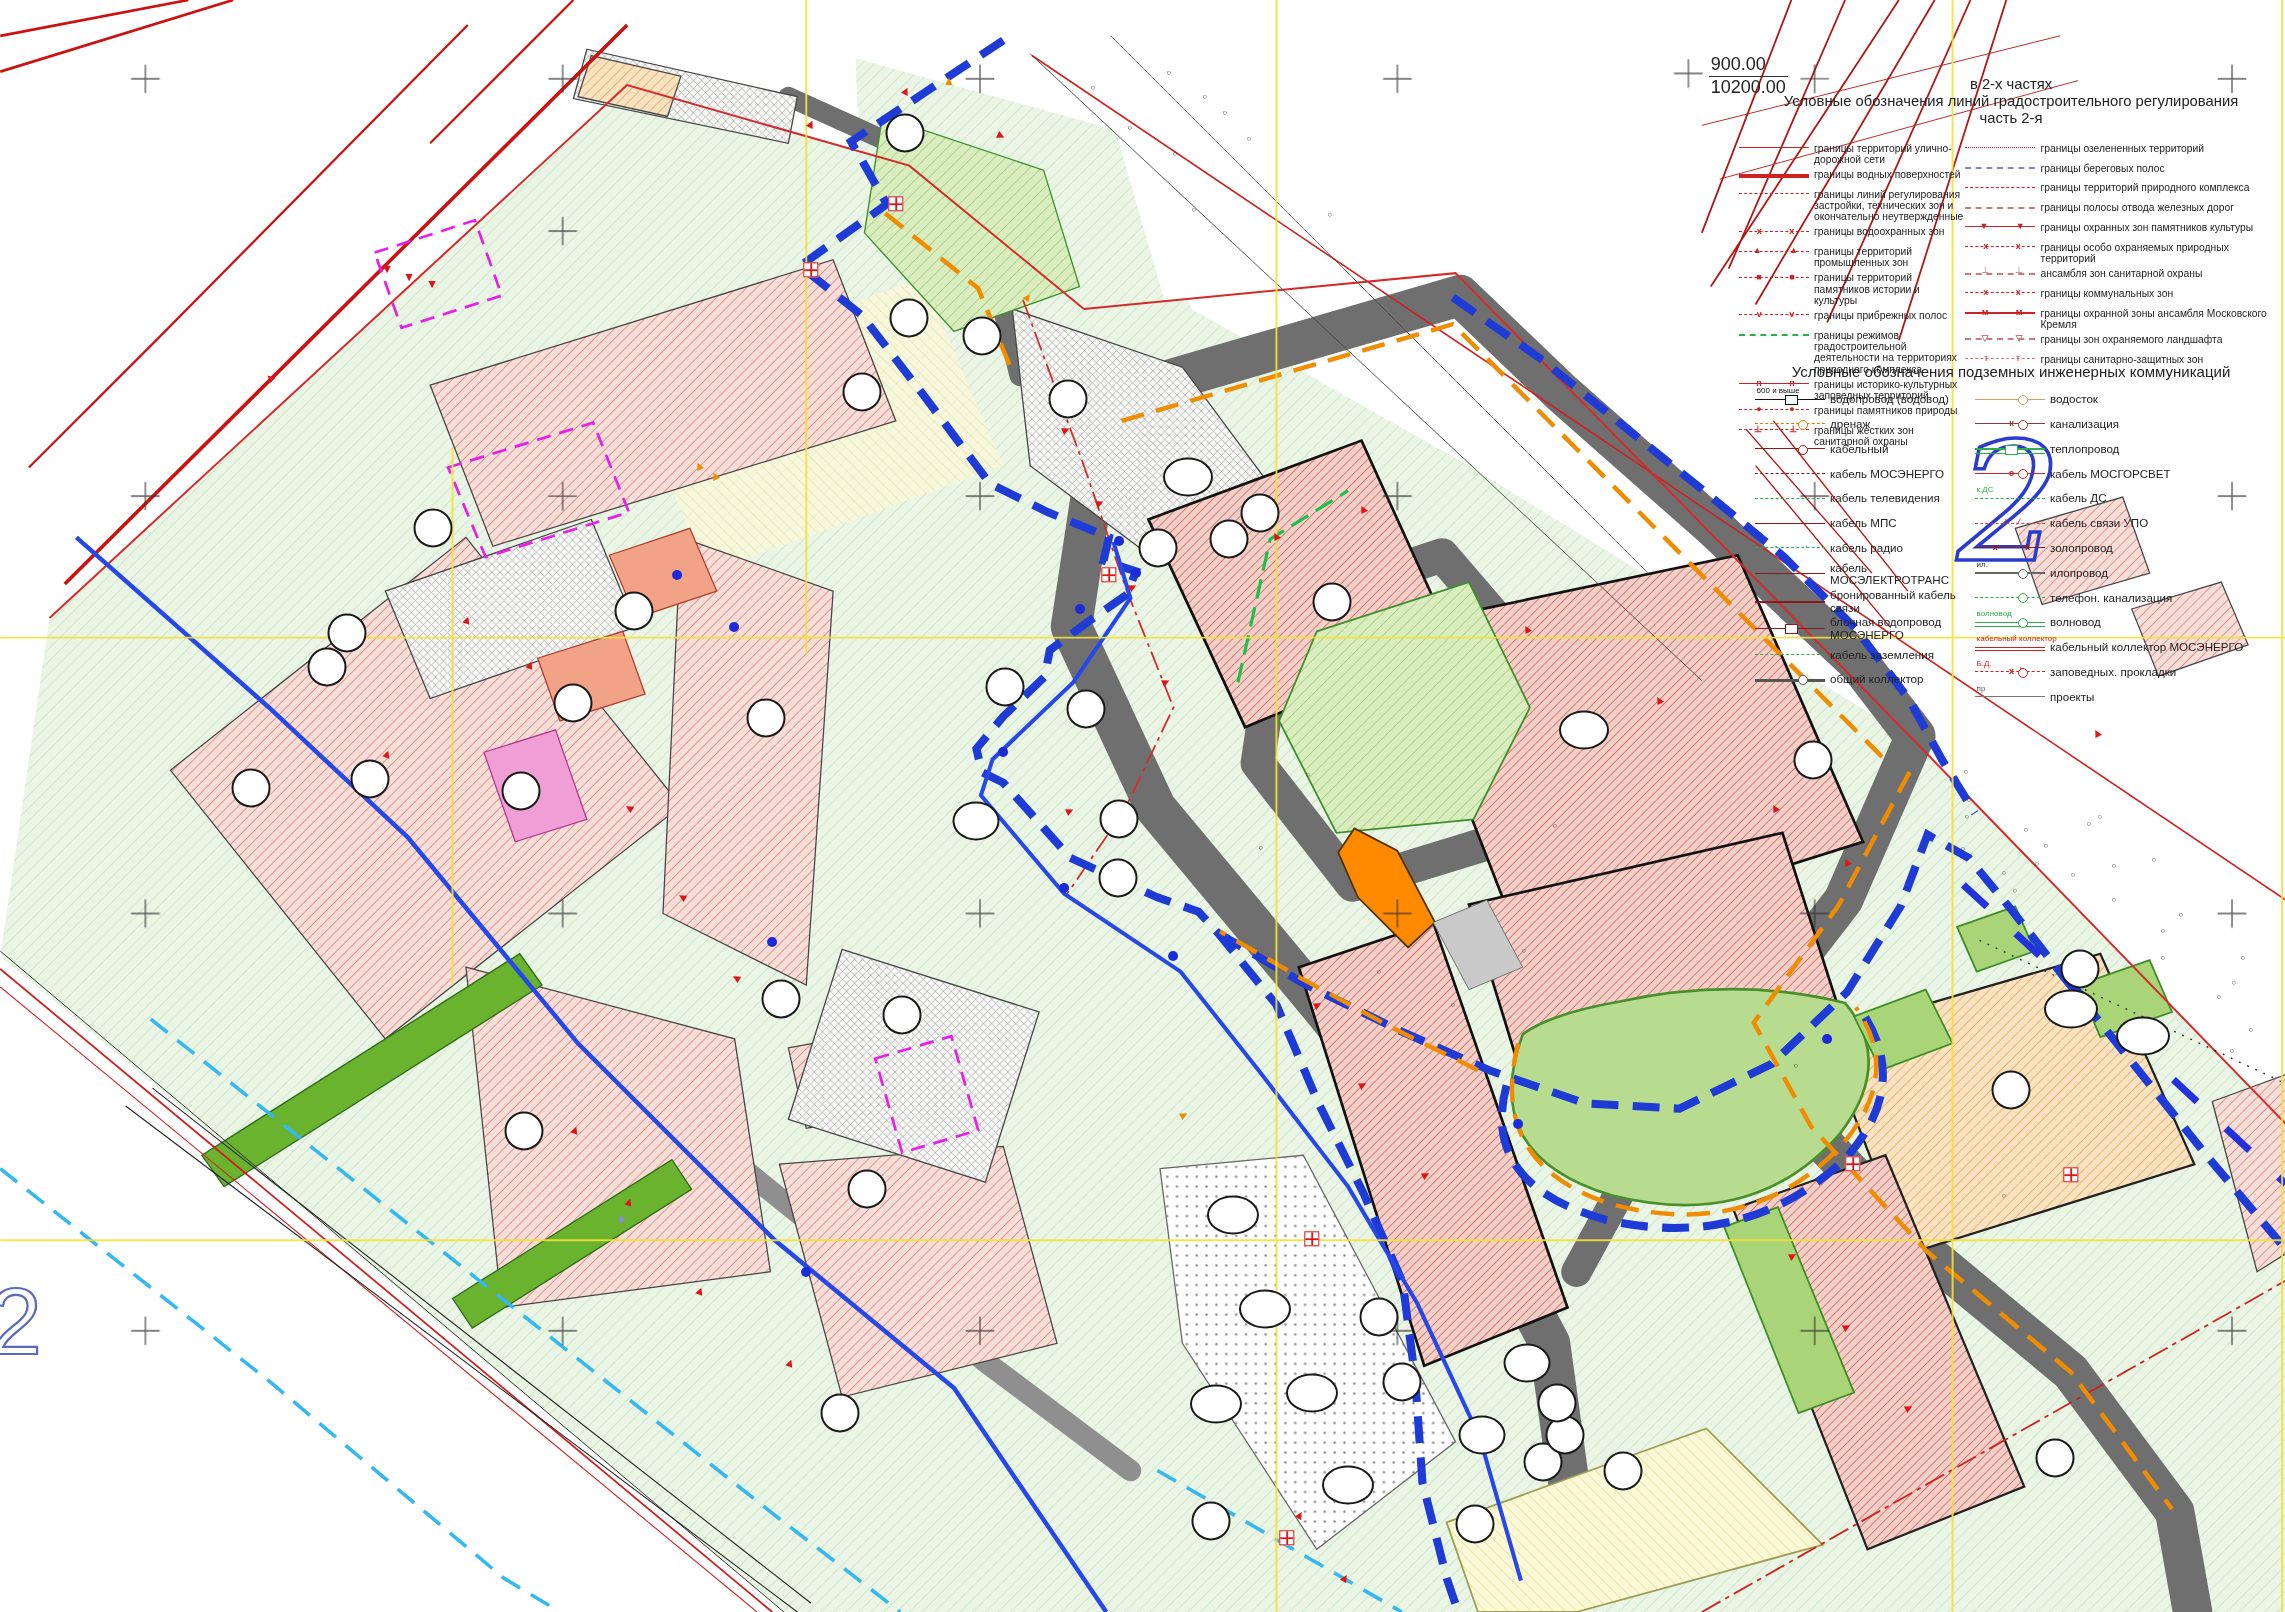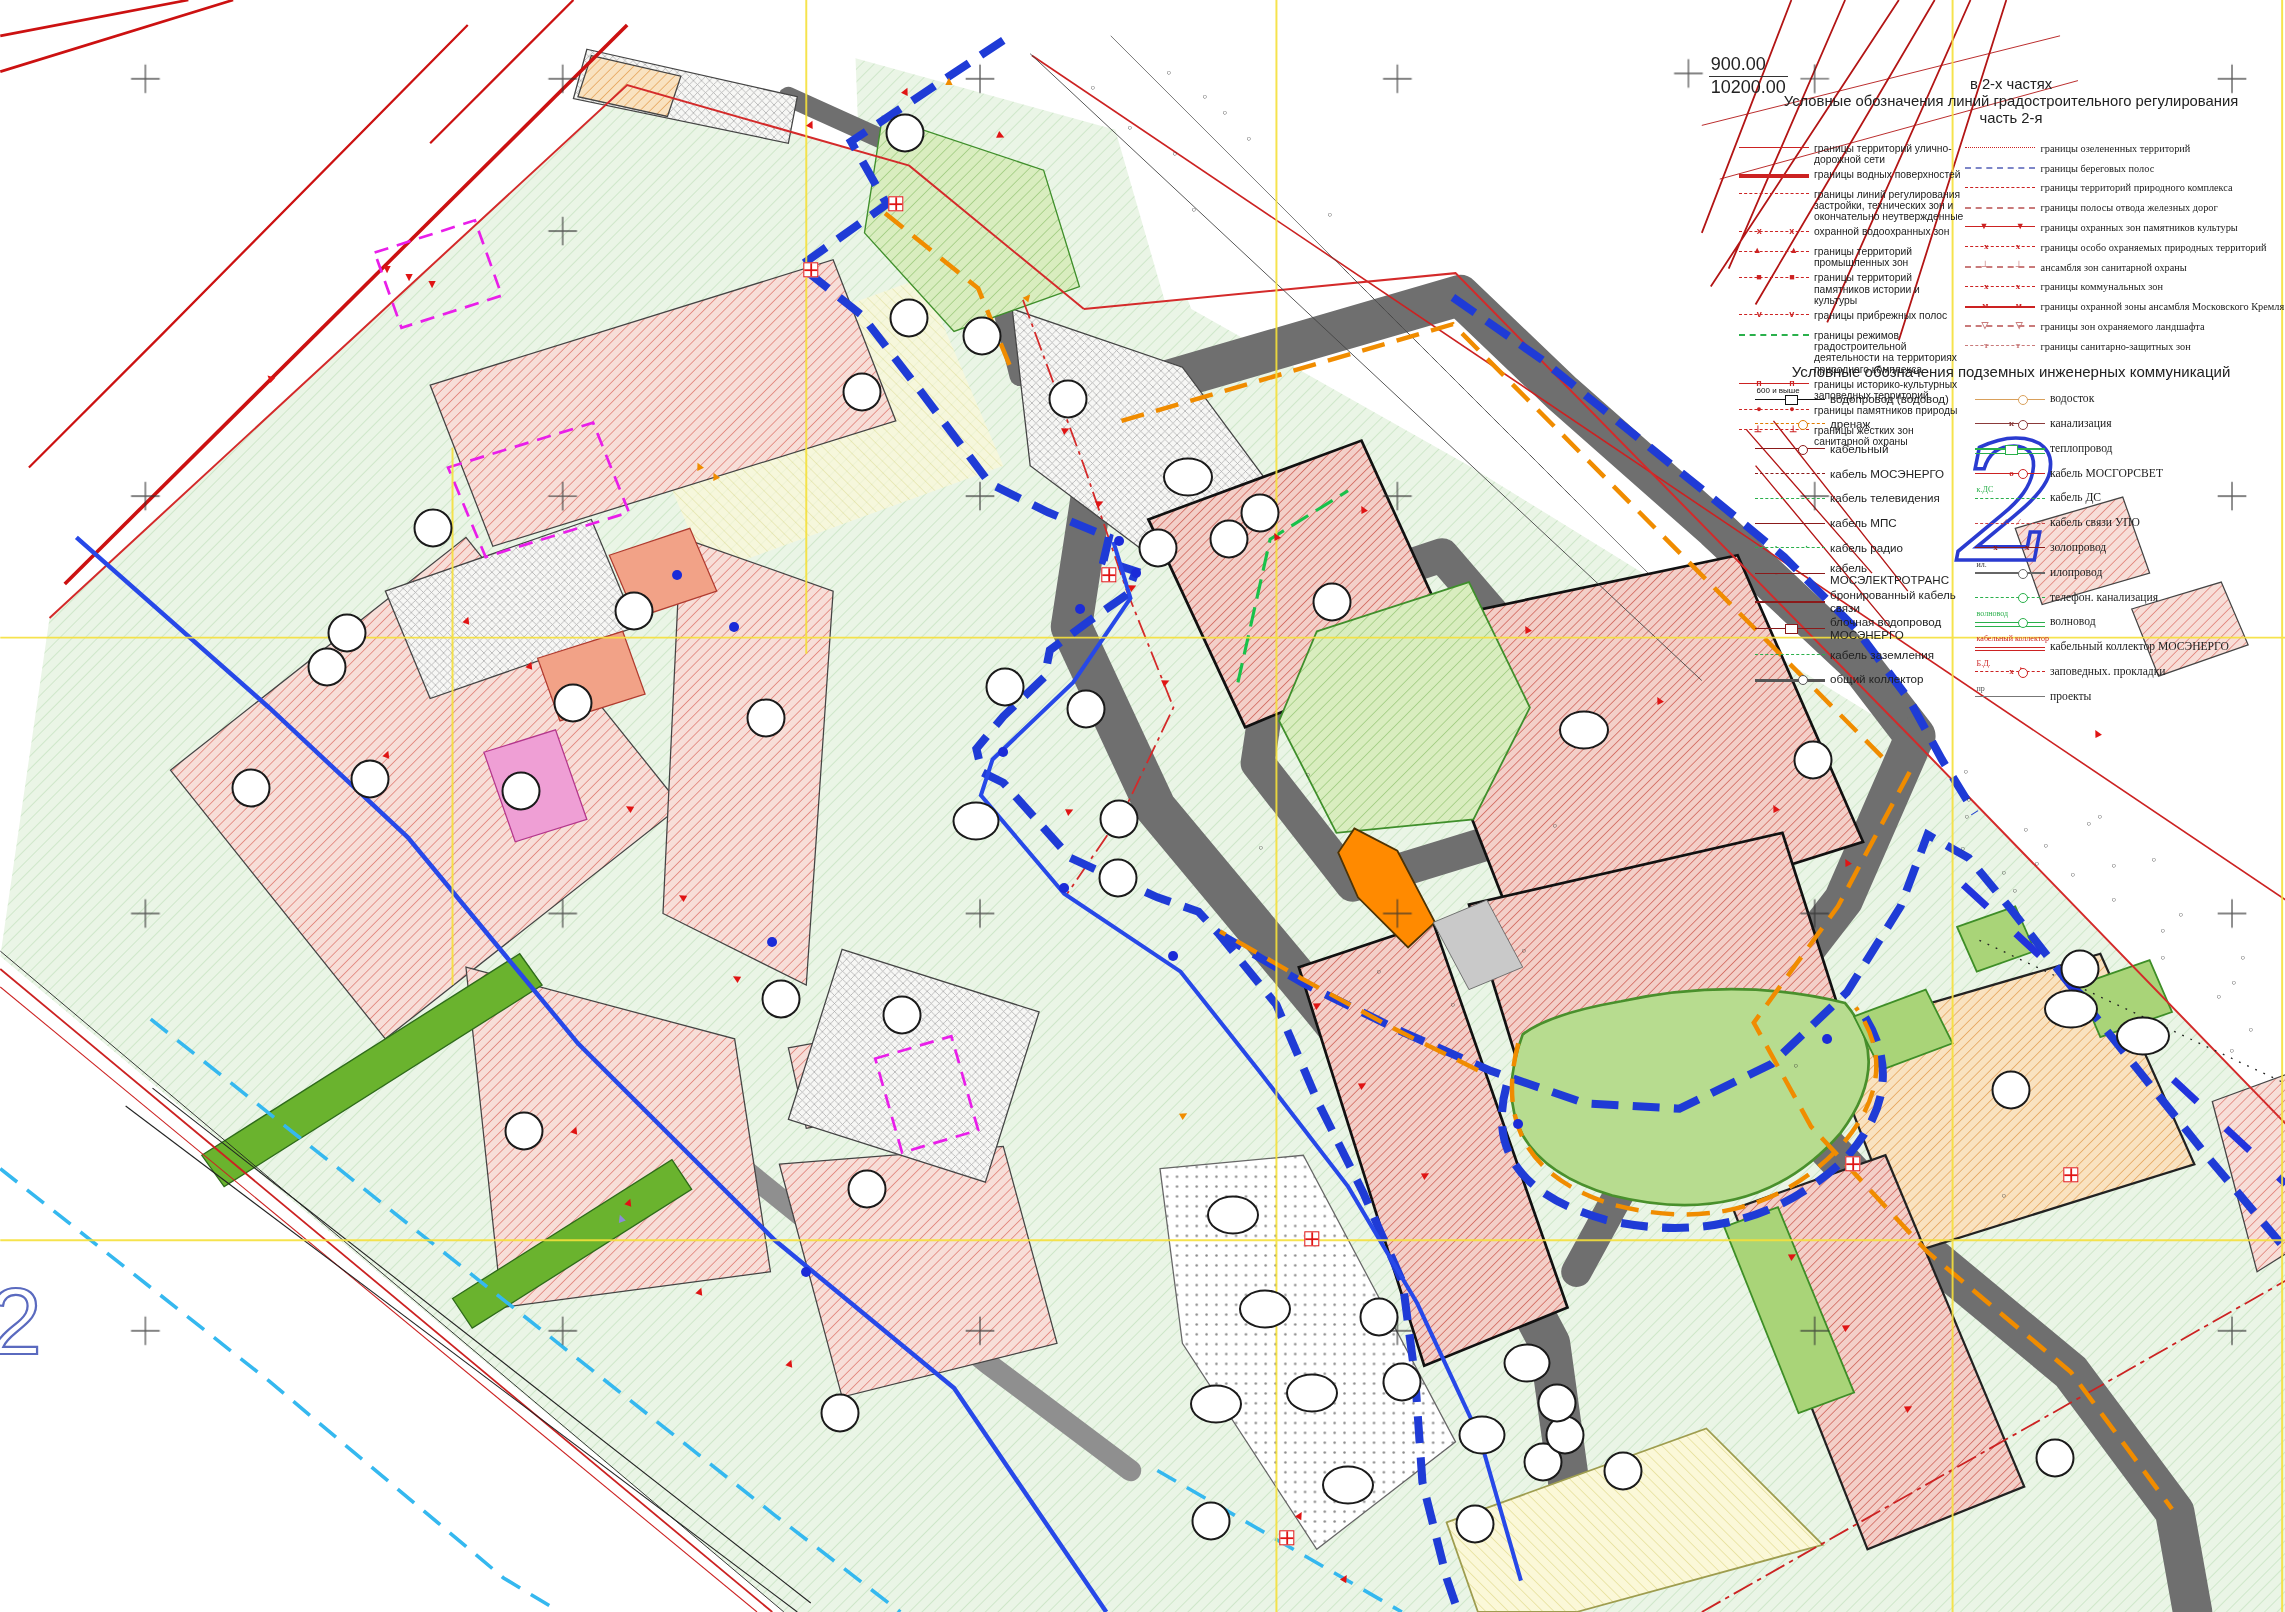--- a/index.html
+++ b/index.html
@@ -24,21 +24,21 @@
   #coordlbl{position:absolute;left:1709px;top:54px;color:#222;font-size:18px;line-height:1.15;}
   #coordlbl .top{display:block;border-bottom:1.4px solid #333;padding:0 5.4px 0.9px 1.8px;}
   #coordlbl .bot{display:block;padding:0.9px 1.8px 0;}
   
   #legend{position:absolute;left:1737px;top:75px;width:548px;color:#222;}
   .lg-titles{position:absolute;top:0;left:0;right:0;text-align:center;white-space:nowrap;}
   .lg-order{font-size:24px;letter-spacing:0.4px;}
   .lg-sub{font-size:14.8px;margin-top:0.9px;}
   .lg-cols{position:absolute;top:66px;left:0;right:0;display:flex;}
   .lg-col1{width:227px;}
-  .lg-col2{width:322px;font-family:Liberation Serif, serif;}
+  .lg-col2{width:322px;}
   .lrow{display:flex;align-items:flex-start;min-height:18px;margin-bottom:1.8px;}
   .lsym{position:relative;width:77px;min-width:77px;height:14.3px;}
   .lsym i{position:absolute;left:1.8px;right:5.4px;top:6.3px;border-top:1.8px solid #cc2222;}
   .lsym .mk{position:absolute;left:0;right:0;top:0;text-align:center;font-size:9px;font-weight:bold;line-height:12.5px;letter-spacing:12.5px;text-indent:12.5px;}
   .lsym .circ{position:absolute;width:8px;height:8px;border:1.3px solid #cc2222;border-radius:50%;background:#fff;top:2.7px;left:45px;display:none;}
   .lsym .sqr{position:absolute;width:10.7px;height:8px;border:1.3px solid #cc2222;background:#fff;top:2.7px;left:32px;display:none;}
   .lsym .tag{position:absolute;top:-6.3px;left:3.6px;font-size:8px;font-style:normal;white-space:nowrap;}
   .llab{font-size:10.3px;line-height:1.1;padding-top:1.8px;}
   .lg-comms-title{position:absolute;top:288px;left:0;right:0;text-align:center;font-size:15px;white-space:nowrap;}
   .lg-comms{position:absolute;top:313px;left:16px;right:0;display:flex;}
@@ -588,21 +588,21 @@
               <em class="tag" style="color: rgb(204, 34, 34);"></em>
             </span>
         <span class="llab">границы линий регулирования застройки, технических зон и окончательно неутвержденные</span>
       </div>
           <div class="lrow">
         <span class="lsym">
               <i style="border-top: 1.8px dashed rgb(204, 34, 34);"></i>
               <b class="mk" style="color: rgb(204, 34, 34);">х х</b>
               <em class="tag" style="color: rgb(204, 34, 34);"></em>
             </span>
-        <span class="llab">охранной водоохранных зон</span>
+        <span class="llab">границы водоохранных зон</span>
       </div>
           <div class="lrow">
         <span class="lsym">
               <i style="border-top: 1.8px dashed rgb(204, 34, 34);"></i>
               <b class="mk" style="color: rgb(204, 34, 34);">▲ ▲</b>
               <em class="tag" style="color: rgb(204, 34, 34);"></em>
             </span>
         <span class="llab">границы территорий промышленных зон</span>
       </div>
           <div class="lrow">

